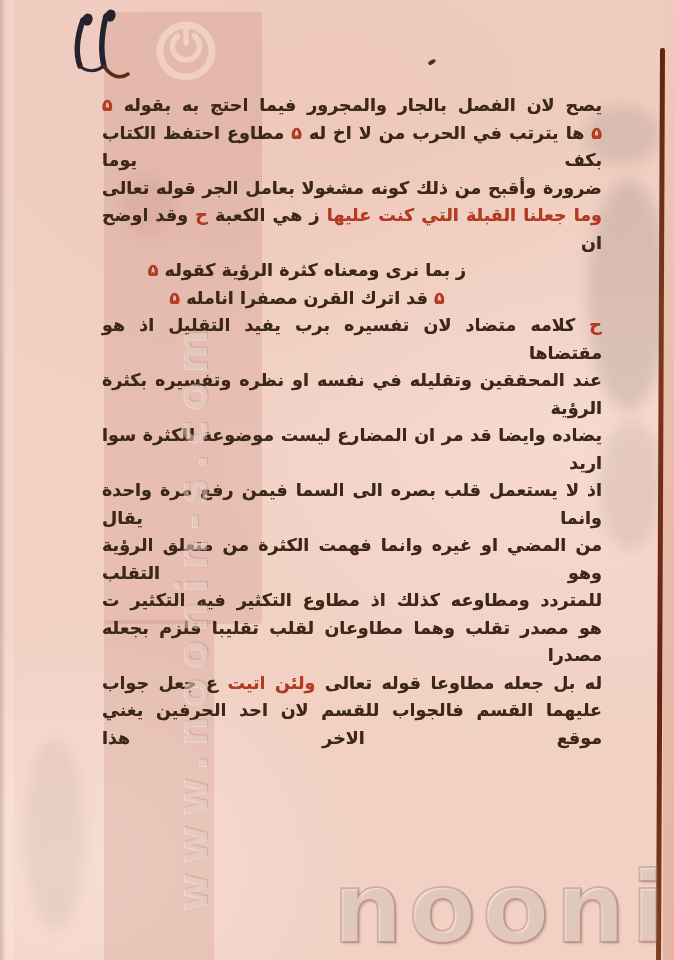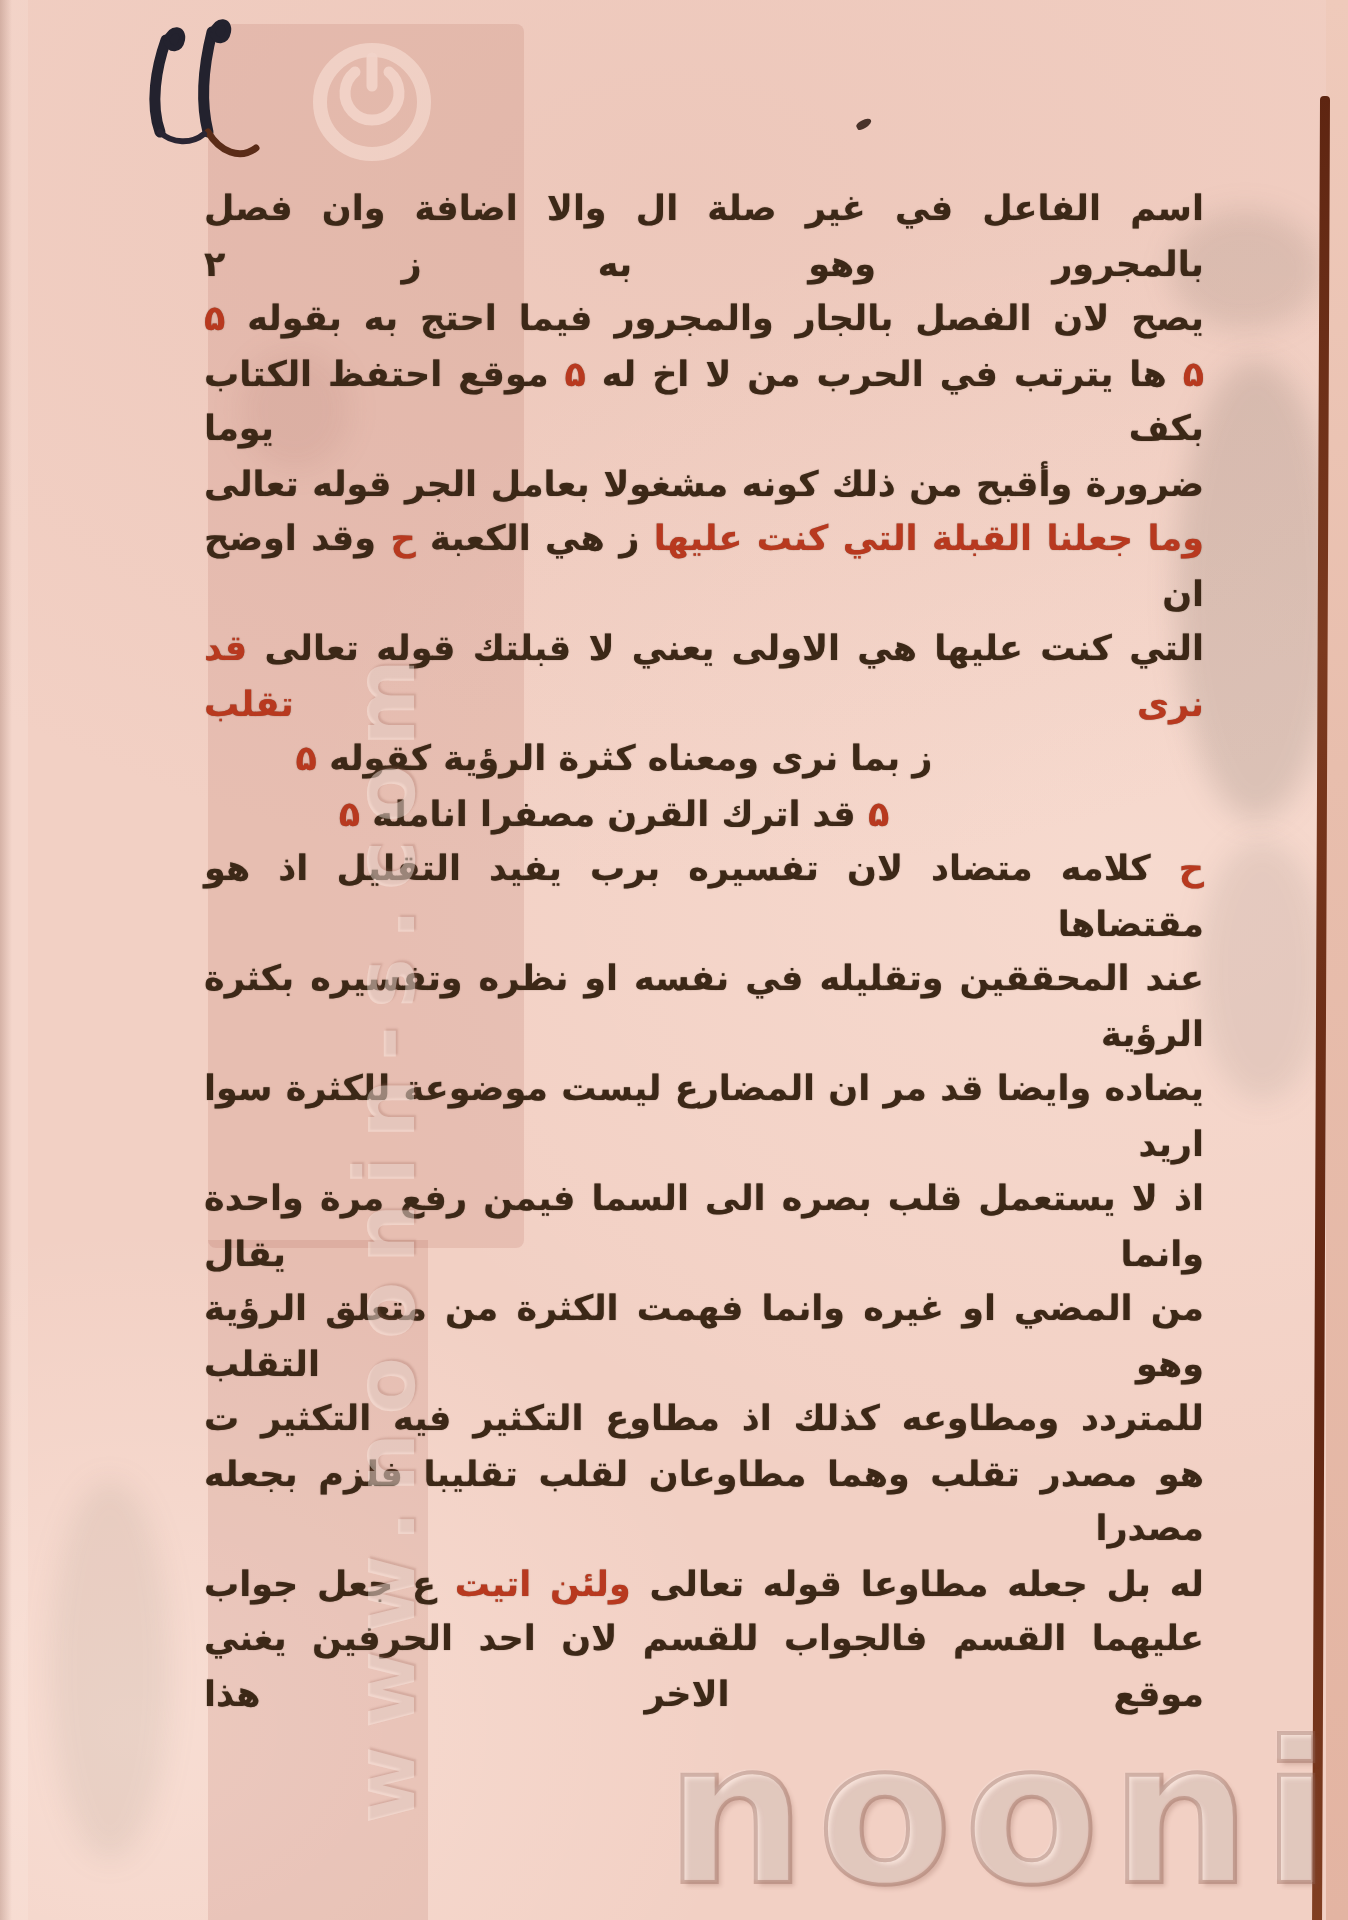--- a/index.html
+++ b/index.html
@@ -79,26 +79,24 @@
 <svg class="margin-mark" width="78" height="86" viewBox="0 0 78 86">
   <path d="M25,14 C20,28 17,46 22,60" stroke="#23222e" stroke-width="5.5" fill="none" stroke-linecap="round"></path>
   <path d="M25,14 C28,7 34,8 33,14 C32,19 27,20 25,14" stroke="#23222e" stroke-width="3" fill="#23222e"></path>
   <path d="M48,10 C44,26 42,44 46,60" stroke="#23222e" stroke-width="5.5" fill="none" stroke-linecap="round"></path>
   <path d="M48,10 C51,3 57,4 56,10 C55,15 50,16 48,10" stroke="#23222e" stroke-width="3" fill="#23222e"></path>
   <path d="M46,60 C52,70 62,74 70,68" stroke="#5b2c18" stroke-width="3.5" fill="none" stroke-linecap="round"></path>
   <path d="M22,60 C28,66 38,66 44,61" stroke="#2a2533" stroke-width="3" fill="none" stroke-linecap="round"></path>
 </svg>
 
 <div class="textblock" id="textblock">
-    <div class="tl"><span>اسم الفاعل في غير صلة ال والا اضافة وان فصل بالمجرور وهو به ز ٢</span></div>
     <div class="tl"><span>يصح لان الفصل بالجار والمجرور فيما احتج به بقوله </span><span class="red">۵</span></div>
-    <div class="tl"><span class="red">۵ </span><span>ها يترتب في الحرب من لا اخ له </span><span class="red">۵</span><span> موقع احتفظ الكتاب بكف يوما</span></div>
+    <div class="tl"><span class="red">۵ </span><span>ها يترتب في الحرب من لا اخ له </span><span class="red">۵</span><span> مطاوع احتفظ الكتاب بكف يوما</span></div>
     <div class="tl"><span>ضرورة وأقبح من ذلك كونه مشغولا بعامل الجر قوله تعالى</span></div>
     <div class="tl"><span class="red">وما جعلنا القبلة التي كنت عليها </span><span>ز هي الكعبة </span><span class="red">ح</span><span> وقد اوضح ان</span></div>
-    <div class="tl"><span>التي كنت عليها هي الاولى يعني لا قبلتك قوله تعالى </span><span class="red">قد نرى تقلب</span></div>
     <div class="tl c"><span>ز بما نرى ومعناه كثرة الرؤية كقوله </span><span class="red">۵</span></div>
     <div class="tl c"><span class="red">۵ </span><span>قد اترك القرن مصفرا انامله </span><span class="red">۵</span></div>
     <div class="tl"><span class="red">ح </span><span>كلامه متضاد لان تفسيره برب يفيد التقليل اذ هو مقتضاها</span></div>
     <div class="tl"><span>عند المحققين وتقليله في نفسه او نظره وتفسيره بكثرة الرؤية</span></div>
     <div class="tl"><span>يضاده وايضا قد مر ان المضارع ليست موضوعة للكثرة سوا اريد</span></div>
     <div class="tl"><span>اذ لا يستعمل قلب بصره الى السما فيمن رفع مرة واحدة وانما يقال</span></div>
     <div class="tl"><span>من المضي او غيره وانما فهمت الكثرة من متعلق الرؤية وهو التقلب</span></div>
     <div class="tl"><span>للمتردد ومطاوعه كذلك اذ مطاوع التكثير فيه التكثير ت</span></div>
     <div class="tl"><span>هو مصدر تقلب وهما مطاوعان لقلب تقليبا فلزم بجعله مصدرا</span></div>
     <div class="tl"><span>له بل جعله مطاوعا قوله تعالى </span><span class="red">ولئن اتيت</span><span> ع جعل جواب</span></div>

